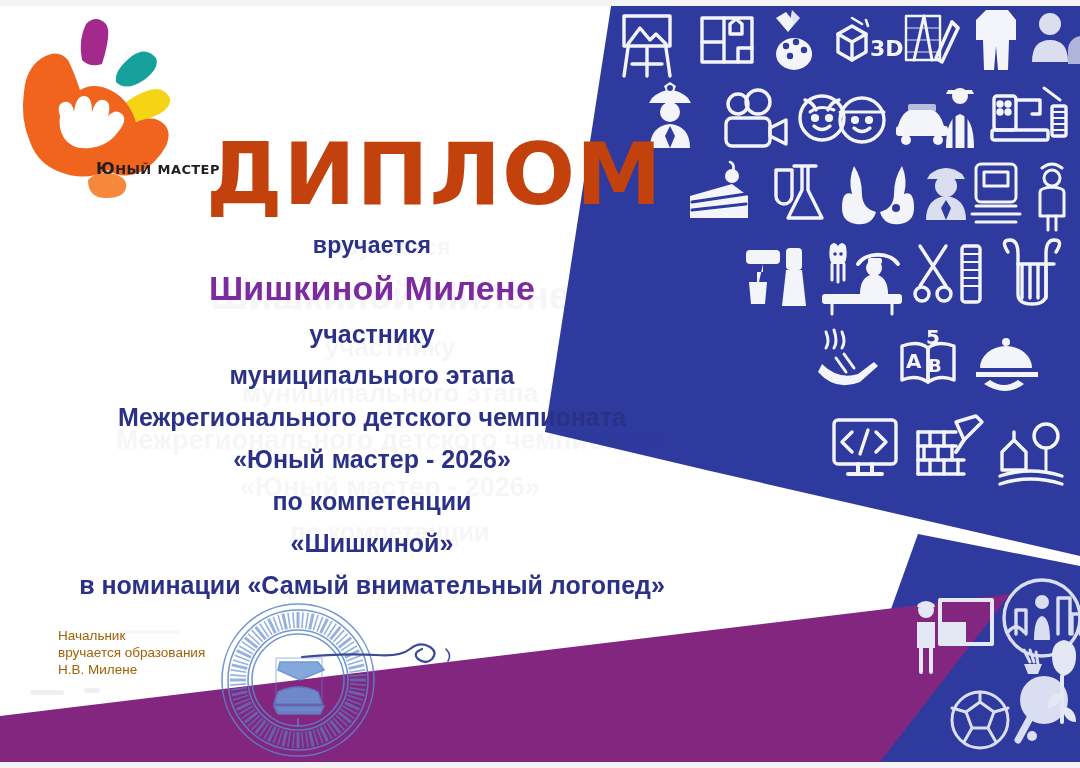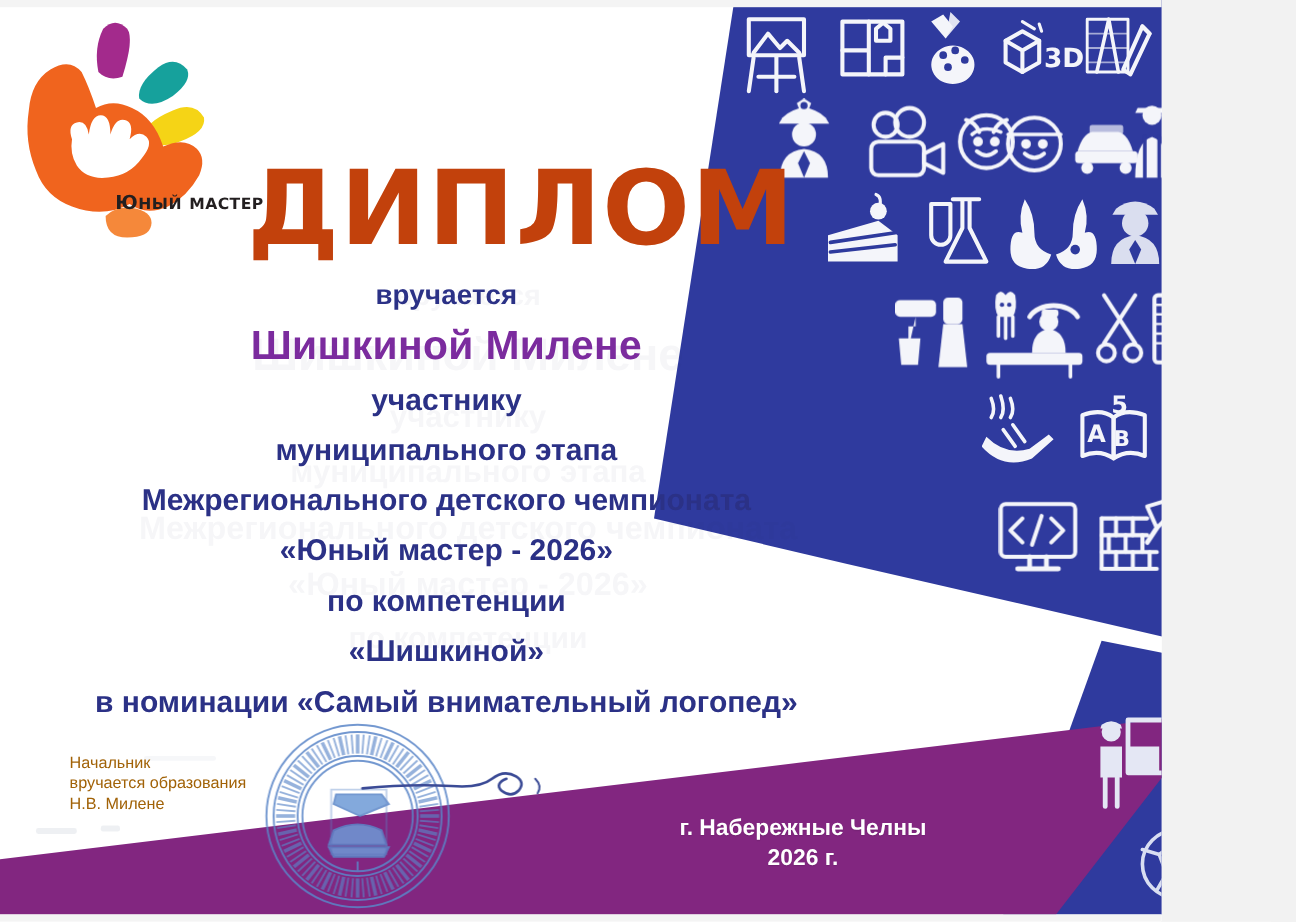--- a/index.html
+++ b/index.html
@@ -7,21 +7,21 @@
 
   html, body {
     width: 1080px;
     height: 768px;
     background: #f2f2f2;
     font-family: "Liberation Sans", "DejaVu Sans", sans-serif;
   }
 
   #certificate {
     position: relative;
-    width: 968px;
+    width: 1080px;
     height: 768px;
     overflow: hidden;
     background: #ffffff;
   }
 
   
   #bg-art {
     position: absolute;
     inset: 0;
     width: 1080px;
@@ -613,18 +613,14 @@
       <path d="M58 58 h46 v54 h-46 Z" opacity=".45"></path>
       <path d="M80 118 v8"></path>
     </g>
   </svg>
 
   <svg id="signature-stroke" viewBox="0 0 160 60" xmlns="http://www.w3.org/2000/svg" aria-hidden="true">
     <path d="M2 32 q40 -4 74 -2 q24 2 34 -6 q10 -8 20 -2 q8 5 2 12 q-6 6 -14 0 q-6 -6 4 -10" fill="none" stroke="#3B4B96" stroke-width="2.2" stroke-linecap="round"></path>
     <path d="M146 24 q6 6 2 12" fill="none" stroke="#3B4B96" stroke-width="1.6" stroke-linecap="round"></path>
   </svg>
 
-  <div id="city-year">
-    <span>г. Набережные Челны</span>
-    <span>2026 г.</span>
-  </div>
 
 </div>
 
 </body></html>

